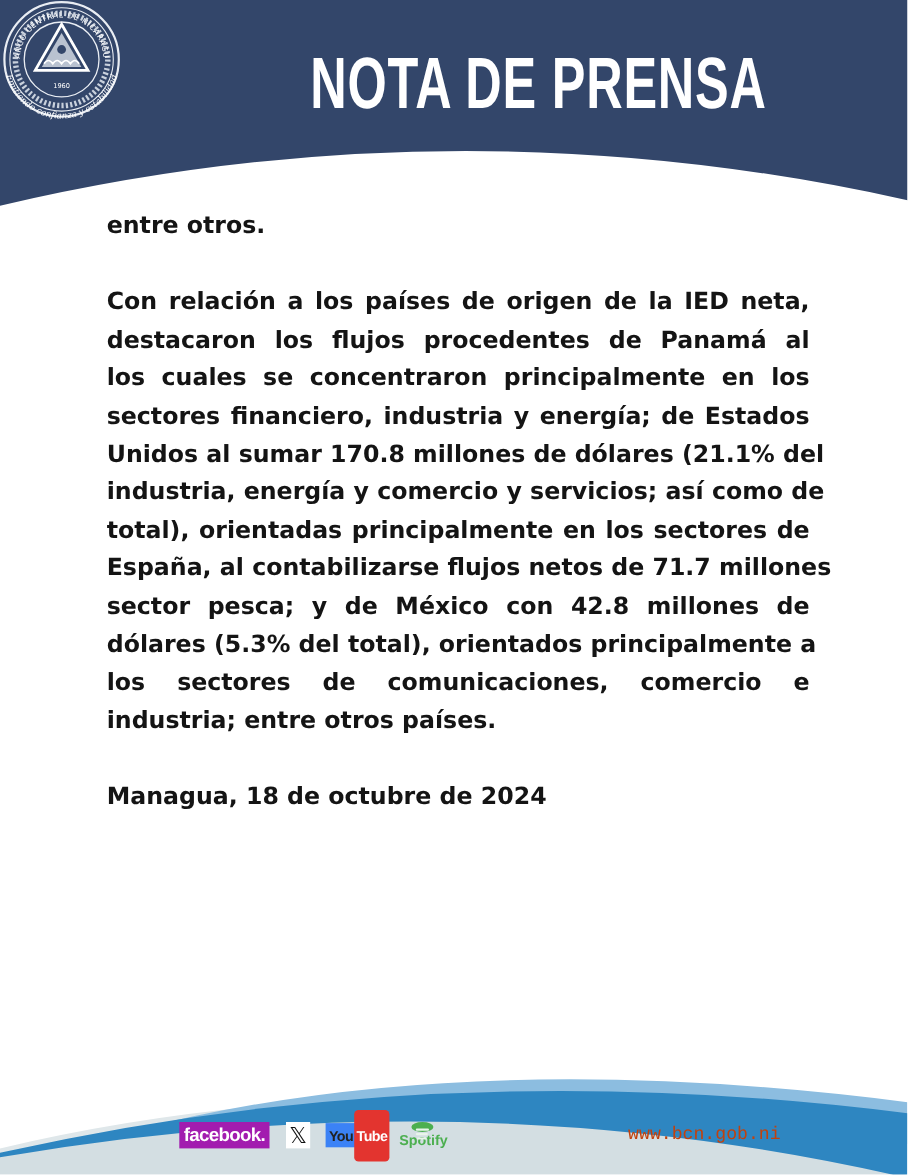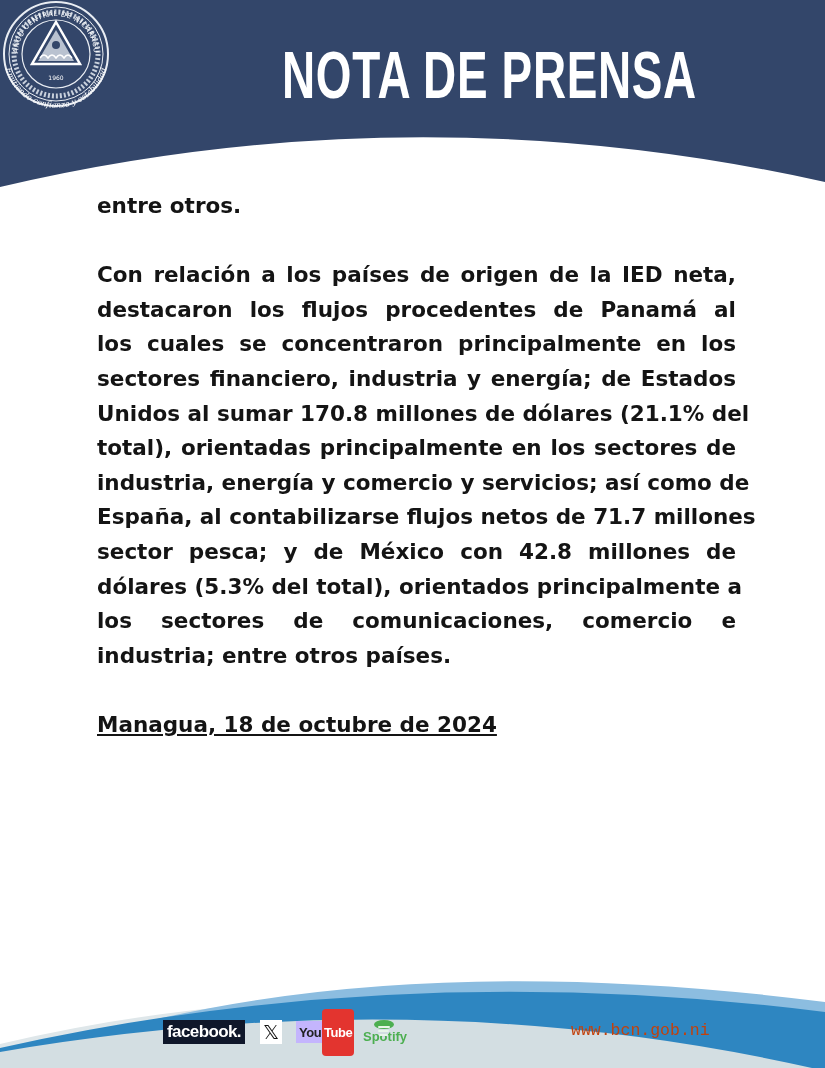--- a/index.html
+++ b/index.html
@@ -21,36 +21,36 @@
     white-space: nowrap;
   }
   .body-text {
     position: absolute; left: 97px; top: 189px; width: 639px;
     color: #141414; font-family: "DejaVu Sans", sans-serif; font-weight: bold;
     font-size: 21.5px; line-height: 34.6px;
   }
   .ln { display: block; text-align: justify; text-align-last: justify; white-space: nowrap; height: 34.6px; }
   .ln.left { text-align-last: left; }
   .ln.blank { height: 34.6px; }
-  .date { margin-top: 0; text-decoration: underline; }
+  .date { margin-top: 0; }
   .footer { position: absolute; left: 0; top: 940px; width: 825px; height: 128px; }
   .footer svg { position: absolute; left: 0; top: 0; }
   .social { position: absolute; top: 1020px; height: 26px; display: flex; align-items: center; }
   .fb {
-    left: 163px; width: 82px; height: 24px; background: #0f172a; color: #fff;
+    left: 163px; width: 82px; height: 24px; background: #a21caf; color: #fff;
     font-family: "Liberation Sans", sans-serif; font-weight: bold; font-size: 17px;
     display: flex; align-items: center; justify-content: center; letter-spacing: -0.6px;
   }
   .xlogo {
     left: 260px; width: 22px; height: 24px; background: #fff;
     font-family: "DejaVu Sans", sans-serif; font-size: 20px; color: #111;
     justify-content: center;
   }
   .yt {
-    left: 296px; width: 51px; height: 22px; background: #c4b5fd; top: 1021px;
+    left: 296px; width: 51px; height: 22px; background: #3b82f6; top: 1021px;
     font-family: "Liberation Sans", sans-serif; font-weight: bold; font-size: 13px;
   }
   .yt .you { color: #222; margin-left: 3px; letter-spacing: -0.5px; }
   .yt .tube { background: #e3342f; color: #fff; border-radius: 4px; padding: 16px 2px; margin-left: 1px; letter-spacing: -0.5px; }
   .sp { left: 363px; height: 24px; font-family: "Liberation Sans", sans-serif; font-weight: bold; font-size: 13px; color: #4caf50; flex-direction: column; }
   .sp .circle {
     width: 20px; height: 20px; border-radius: 50%; background: #4caf50; position: relative; margin-right: 3px;
   }
   .sp .circle i {
     position: absolute; left: 4px; height: 2px; background: #e8f5e9; border-radius: 2px; display: block;
@@ -95,22 +95,22 @@
   <div>
     <span class="ln left">entre otros.</span>
   </div>
   <span class="ln blank"></span>
   <div>
     <span class="ln">Con relación a los países de origen de la IED neta,</span>
     <span class="ln">destacaron los flujos procedentes de Panamá al</span>
     <span class="ln">los cuales se concentraron principalmente en los</span>
     <span class="ln">sectores financiero, industria y energía; de Estados</span>
     <span class="ln">Unidos al sumar 170.8 millones de dólares (21.1% del</span>
+    <span class="ln">industria, energía y comercio y servicios; así como de</span>
     <span class="ln">total), orientadas principalmente en los sectores de</span>
-    <span class="ln">industria, energía y comercio y servicios; así como de</span>
     <span class="ln">España, al contabilizarse flujos netos de 71.7 millones</span>
     <span class="ln">sector pesca; y de México con 42.8 millones de</span>
     <span class="ln">dólares (5.3% del total), orientados principalmente a</span>
     <span class="ln">los sectores de comunicaciones, comercio e</span>
     <span class="ln left">industria; entre otros países.</span>
   </div>
   <span class="ln blank"></span>
   <span class="ln left date">Managua, 18 de octubre de 2024</span>
 </div>
 

